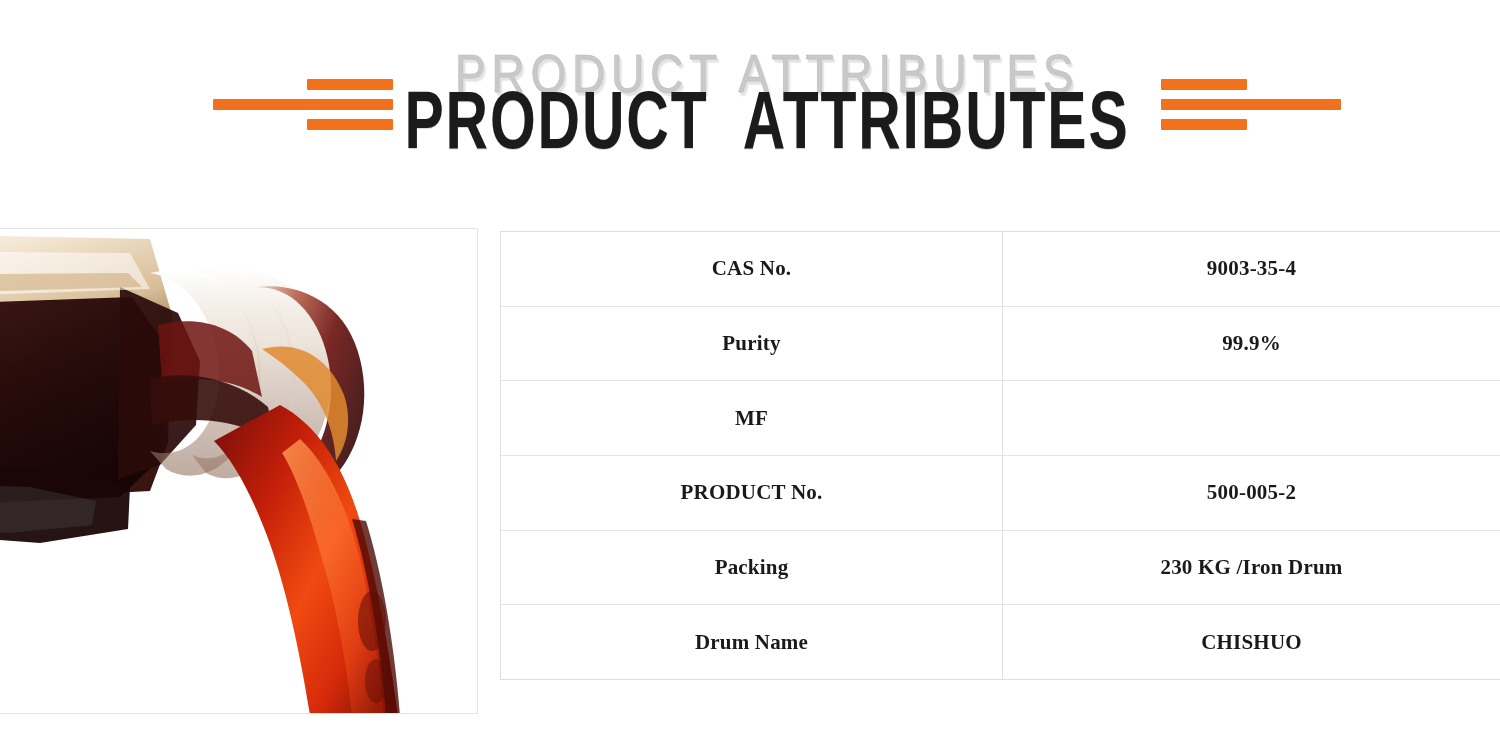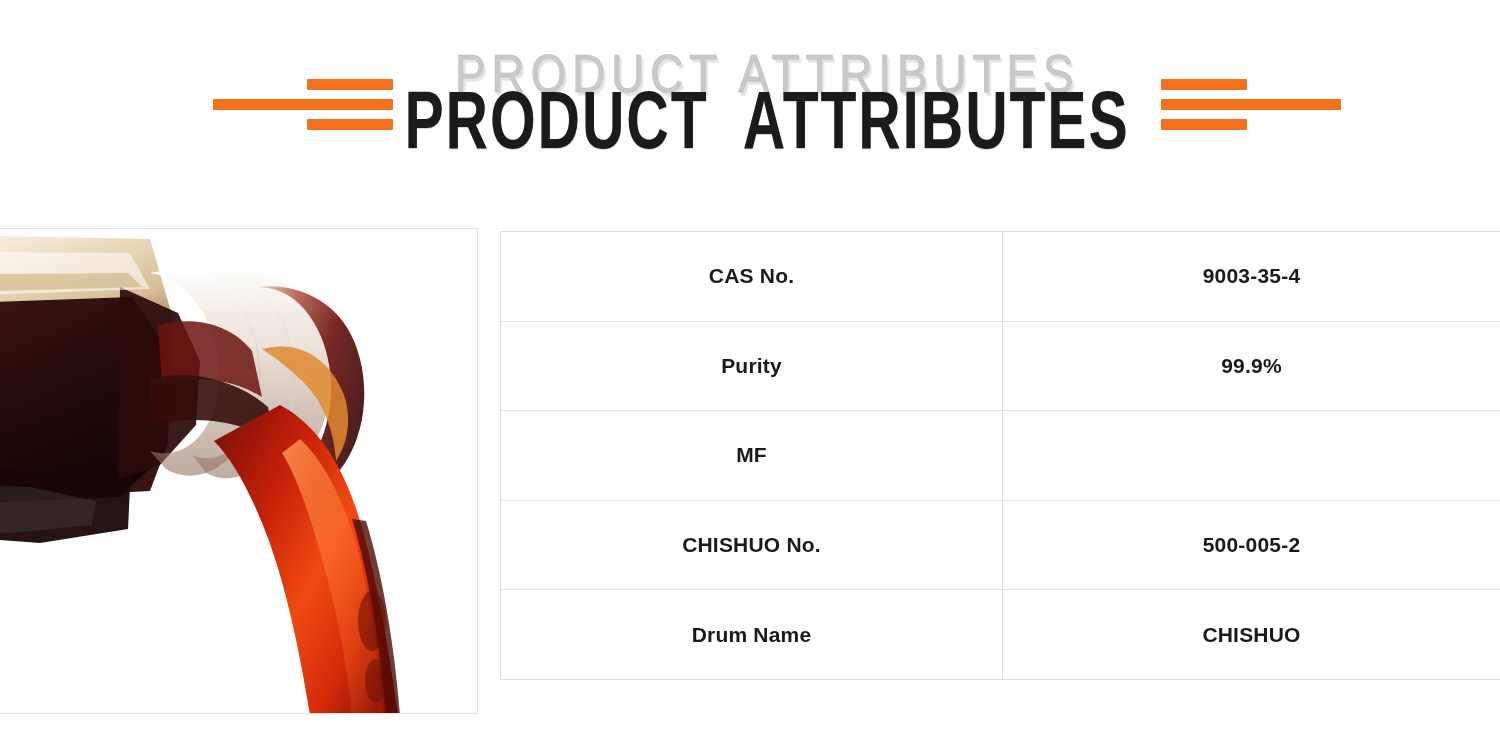--- a/index.html
+++ b/index.html
@@ -131,21 +131,21 @@
 
   .attr-cell {
     display: flex;
     align-items: center;
     justify-content: center;
     box-sizing: border-box;
     color: #1a1a1a;
     font-weight: 700;
     font-size: 21px;
     letter-spacing: 0.2px;
-    font-family: Liberation Sans, sans-serif;
+    font-family: Liberation Serif, serif;
   }
   .attr-label {
     width: 502px;
     border-right: 1px solid #e0ded9;
   }
   .attr-value {
     flex: 1;
   }
 </style>
 </head>
@@ -271,23 +271,27 @@
     <div class="attr-cell attr-label">Purity</div>
     <div class="attr-cell attr-value">99.9%</div>
   </div>
 
 
   <div class="attr-row">
     <div class="attr-cell attr-label">MF</div>
   </div>
 
   <div class="attr-row">
-    <div class="attr-cell attr-label">CHISHUO No.</div>
+    <div class="attr-cell attr-label">PRODUCT No.</div>
     <div class="attr-cell attr-value">500-005-2</div>
   </div>
 
+  <div class="attr-row">
+    <div class="attr-cell attr-label">Packing</div>
+    <div class="attr-cell attr-value">230 KG /Iron Drum</div>
+  </div>
 
   <div class="attr-row">
     <div class="attr-cell attr-label">Drum Name</div>
     <div class="attr-cell attr-value">CHISHUO</div>
   </div>
 
 </div>
 
 </body></html>

